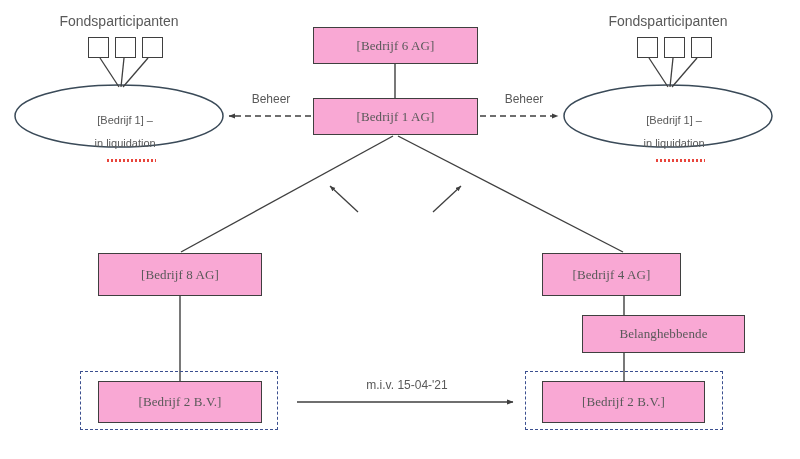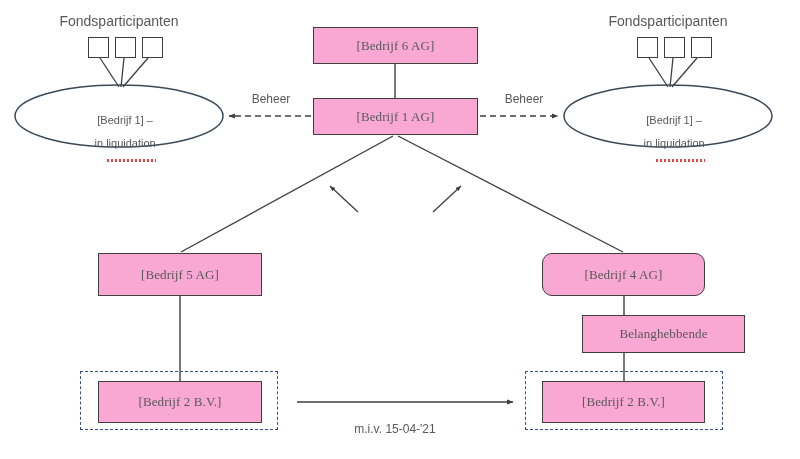--- a/index.html
+++ b/index.html
@@ -157,32 +157,32 @@
 
   <div class="ellipse-label" style="left:593px; top:103px; width:150px;">
     <span>[Bedrijf 1] –</span><br>
     <span>in </span><span class="misspell">liquidation</span>
   </div>
 
   <div class="node-box" style="left:313px; top:27px; width:165px; height:37px;">[Bedrijf 6 AG]</div>
 
   <div class="node-box" style="left:313px; top:98px; width:165px; height:37px;">[Bedrijf 1 AG]</div>
 
-  <div class="node-box" style="left:98px; top:253px; width:164px; height:43px;">[Bedrijf 5 AG]</div>
+  <div class="node-box" style="left:98px; top:253px; width:164px; height:43px;">[Bedrijf 8 AG]</div>
 
-  <div class="node-box" style="left:542px; top:253px; width:163px; height:43px;border-radius:10px;">[Bedrijf 4 AG]</div>
+  <div class="node-box" style="left:542px; top:253px; width:139px; height:43px;">[Bedrijf 4 AG]</div>
 
   <div class="node-box" style="left:542px; top:315px; width:163px; height:38px;margin-left:40px;">Belanghebbende</div>
 
   <div class="dash-group" style="left:80px; top:371px; width:198px; height:59px;"></div>
   <div class="node-box" style="left:98px; top:381px; width:164px; height:42px;">[Bedrijf 2 B.V.]</div>
 
   <div class="dash-group" style="left:525px; top:371px; width:198px; height:59px;"></div>
   <div class="node-box" style="left:542px; top:381px; width:163px; height:42px;">[Bedrijf 2 B.V.]</div>
 
   <div class="edge-label" style="left:233px; top:92px; width:72px;">Beheer</div>
 
   <div class="edge-label" style="left:486px; top:92px; width:72px;">Beheer</div>
 
 
-  <div class="edge-label" style="left:323px; top:378px; width:140px;margin-top:44px;">m.i.v. 15-04-'21</div>
+  <div class="edge-label" style="left:335px; top:378px; width:140px;">m.i.v. 15-04-'21</div>
 
 </div>
 
 </body></html>

